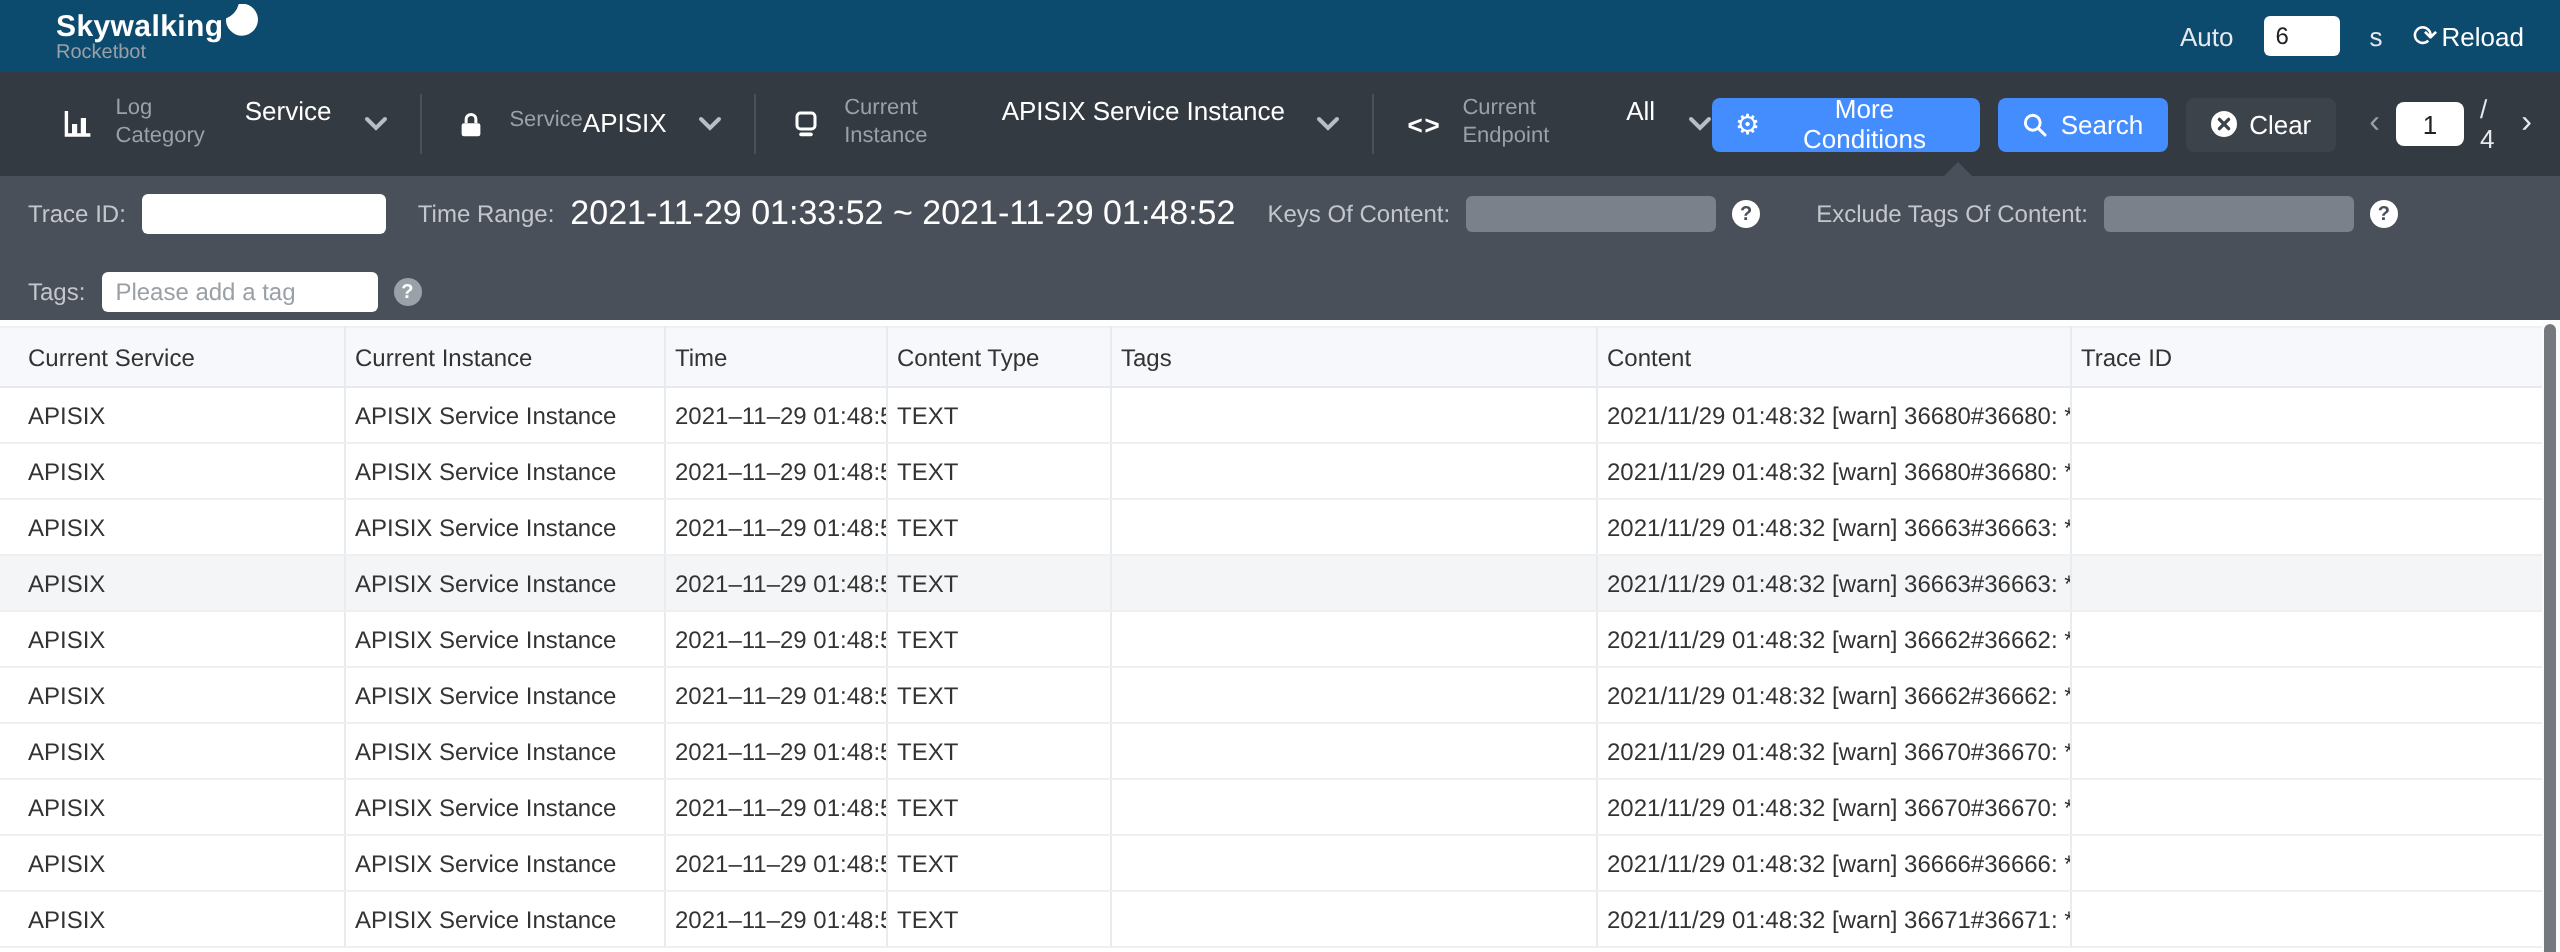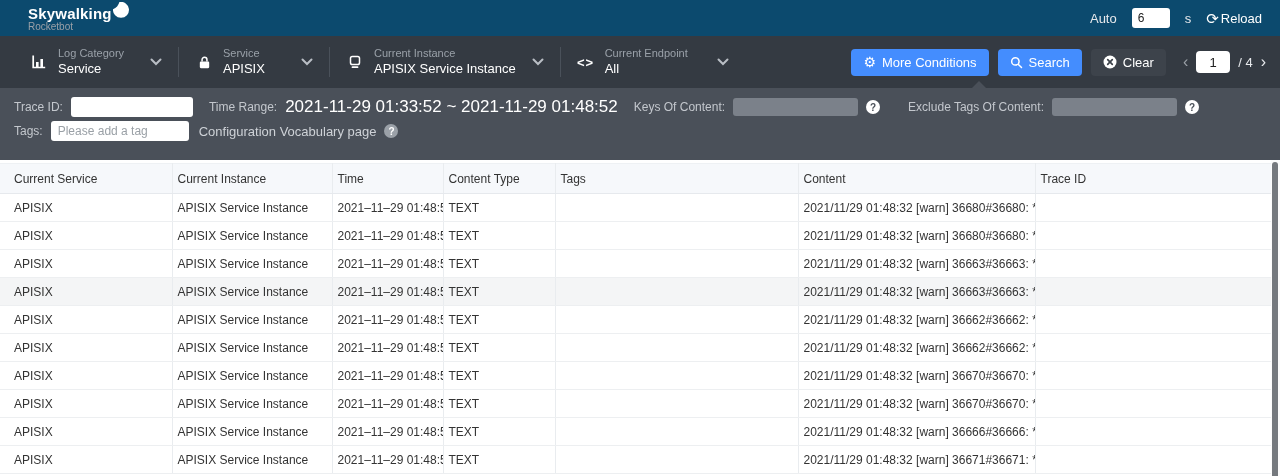--- a/index.html
+++ b/index.html
@@ -18,21 +18,21 @@
   .nav-right { margin-left:auto; display:flex; align-items:center; gap:15px; color:#e7e9ec; font-size:13px; }
   .auto-input { width:38px; height:20px; border:none; border-radius:3px; background:#fff;
     font-size:12px; padding-left:6px; color:#222; outline:none; }
   .reload-btn { display:flex; align-items:center; gap:2px; cursor:pointer; color:#fff; }
   .reload-glyph { font-size:15px; line-height:1; }
 
   
   .toolbar { height:52px; background:#343a42; display:flex; align-items:center; padding:0 14px 0 30px; position:relative; }
   .sel-group { display:flex; align-items:center; cursor:pointer; }
   .sel-icon { width:18px; display:flex; align-items:center; justify-content:center; margin-right:10px; color:#fff; }
-  .sel-texts { display:flex; flex-direction:column; line-height:1.25; }
+  .sel-texts { display:flex; flex-direction:row; line-height:1.25; }
   .sel-label { color:#9aa1a9; font-size:11px; }
   .sel-value { color:#fff; font-size:13px; white-space:nowrap; }
   .sel-chevron { margin-left:16px; color:#b9bec5; display:flex; }
   .v-divider { width:1px; height:30px; background:#4a515a; margin:0 16px; }
   .endpoint-glyph { font-size:13px; font-weight:bold; letter-spacing:1px; }
 
   .toolbar-actions { margin-left:auto; display:flex; align-items:center; gap:9px; }
   .btn { display:flex; align-items:center; gap:6px; border:none; border-radius:4px; height:27px;
     padding:0 12px; font-size:13px; color:#fff; cursor:pointer; font-family:inherit; }
   .btn-blue { background:#448dfe; }
@@ -41,21 +41,21 @@
   .pager { display:flex; align-items:center; gap:8px; margin-left:8px; color:#e7e9ec; font-size:13px; }
   .pager-chevron { color:#9aa0a6; font-size:16px; cursor:pointer; line-height:1; }
   .page-input { width:34px; height:22px; border:none; border-radius:4px; text-align:center;
     font-size:13px; color:#222; outline:none; }
   .panel-caret { position:absolute; bottom:0; left:972px; width:0; height:0;
     border-left:7px solid transparent; border-right:7px solid transparent; border-bottom:7px solid #4a5059; }
 
   
   .conditions { height:72px; background:#4a5059; padding:7px 14px 0 14px; }
   .cond-row { display:flex; align-items:center; height:24px; }
-  .cond-row + .cond-row { margin-top:0;align-items:center; }
+  .cond-row + .cond-row { margin-top:15px;align-items:center; }
   .cond-label { color:#c3c7cd; font-size:12px; white-space:nowrap; }
   .white-input { height:20px; border:none; border-radius:3px; background:#fff; outline:none;
     font-size:12px; padding:0 7px; color:#222; }
   .trace-input { width:122px; margin-left:8px; }
   .tags-input { width:138px; margin-left:8px; }
   .tags-input::placeholder { color:#9aa0a6; }
   .gray-input { width:125px; height:18px; border:none; border-radius:3px; background:#7b818a; margin-left:8px; outline:none; }
   .time-range { font-family:Liberation Sans, sans-serif; font-size:17px; color:#fff;
     margin-left:8px; cursor:pointer; white-space:nowrap; }
   .help { width:14px; height:14px; border-radius:50%; background:#fff; color:#4a5059;
@@ -226,21 +226,20 @@
     <input class="gray-input" value="" style="">
     <span class="help">?</span>
     <span class="sp28"></span>
     <span class="cond-label">Exclude Tags Of Content:</span>
     <input class="gray-input" value="" style="">
     <span class="help">?</span>
   </div>
   <div class="cond-row">
     <span class="cond-label">Tags:</span>
     <input class="white-input tags-input" placeholder="Please add a tag" style="">
-    <span class="vocab-link">Configuration Vocabulary page</span>
     <span class="help gray">?</span>
   </div>
 </div>
 
 <div class="table-wrap">
   <table>
     <colgroup>
       <col style="width:172px">
         <col style="width:160px">
         <col style="width:111px">

